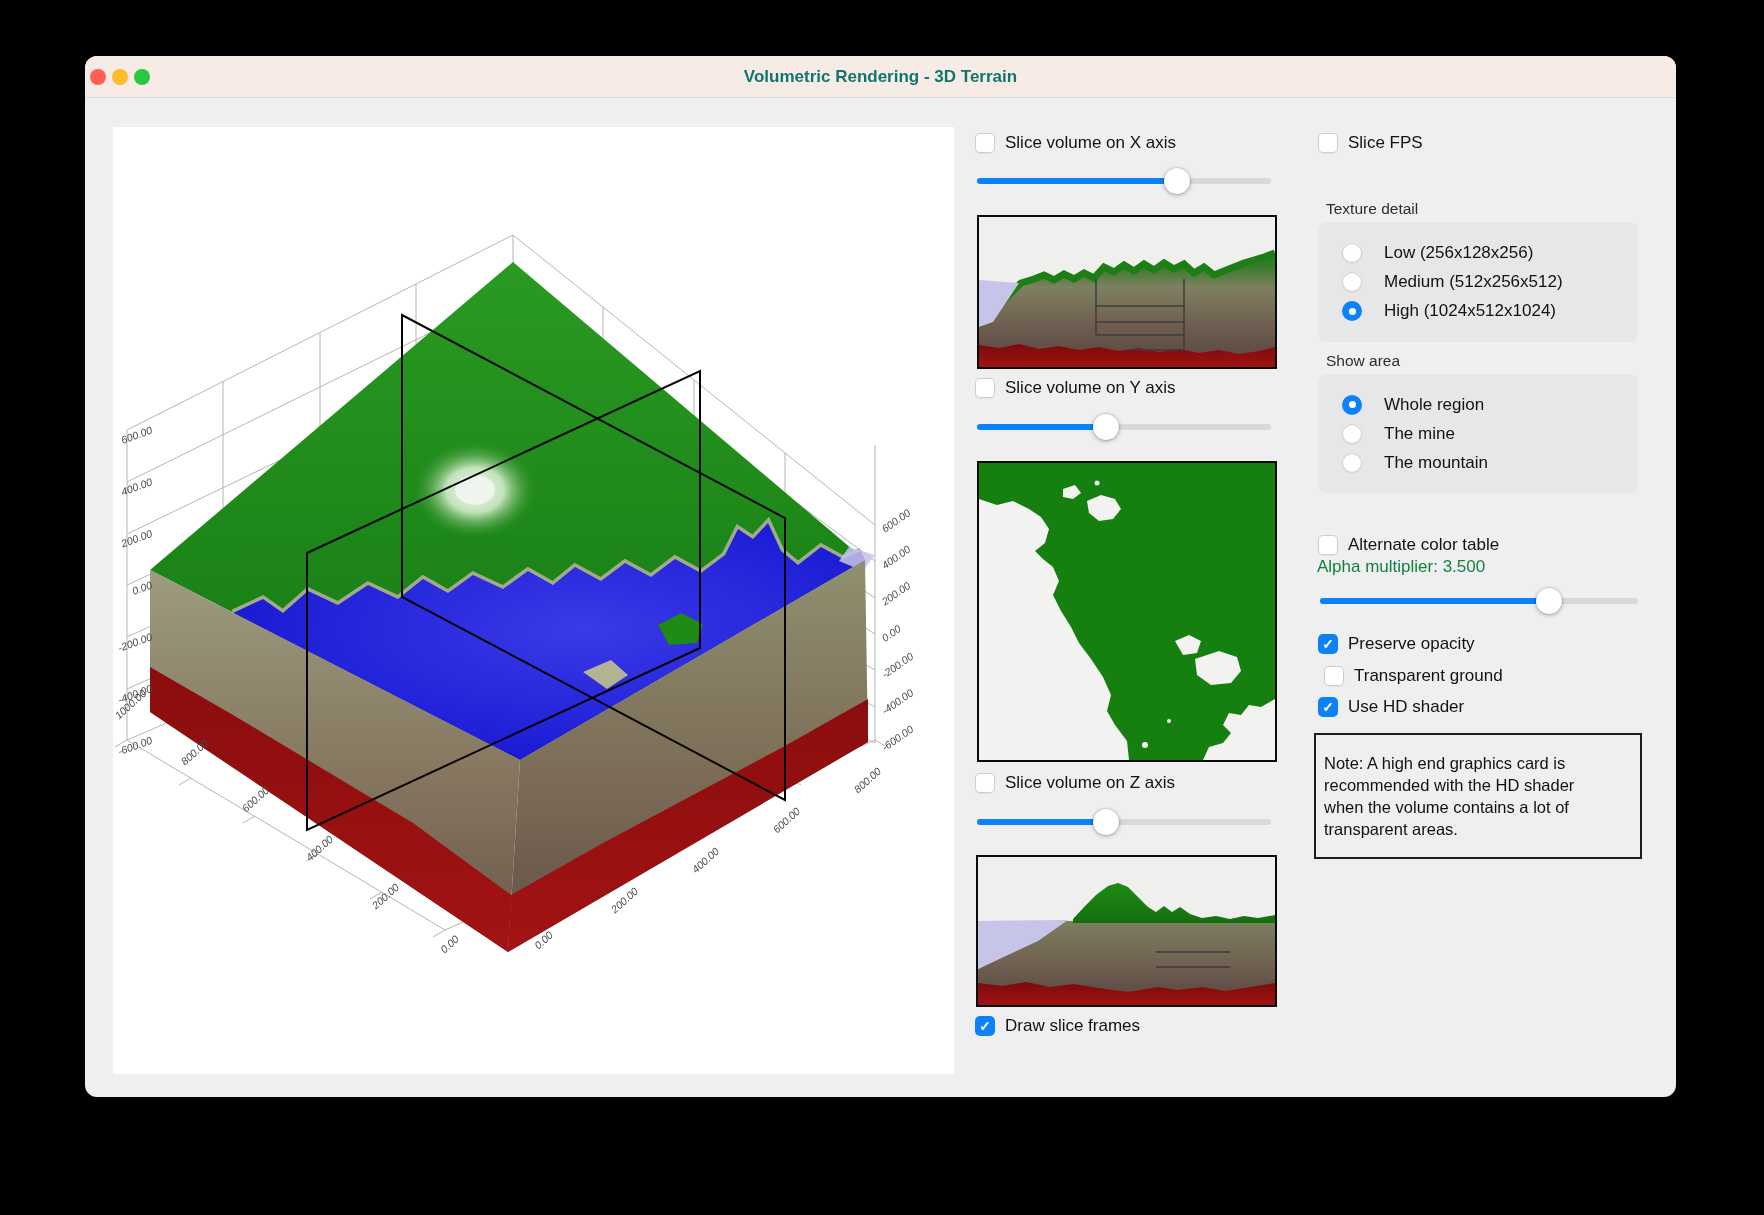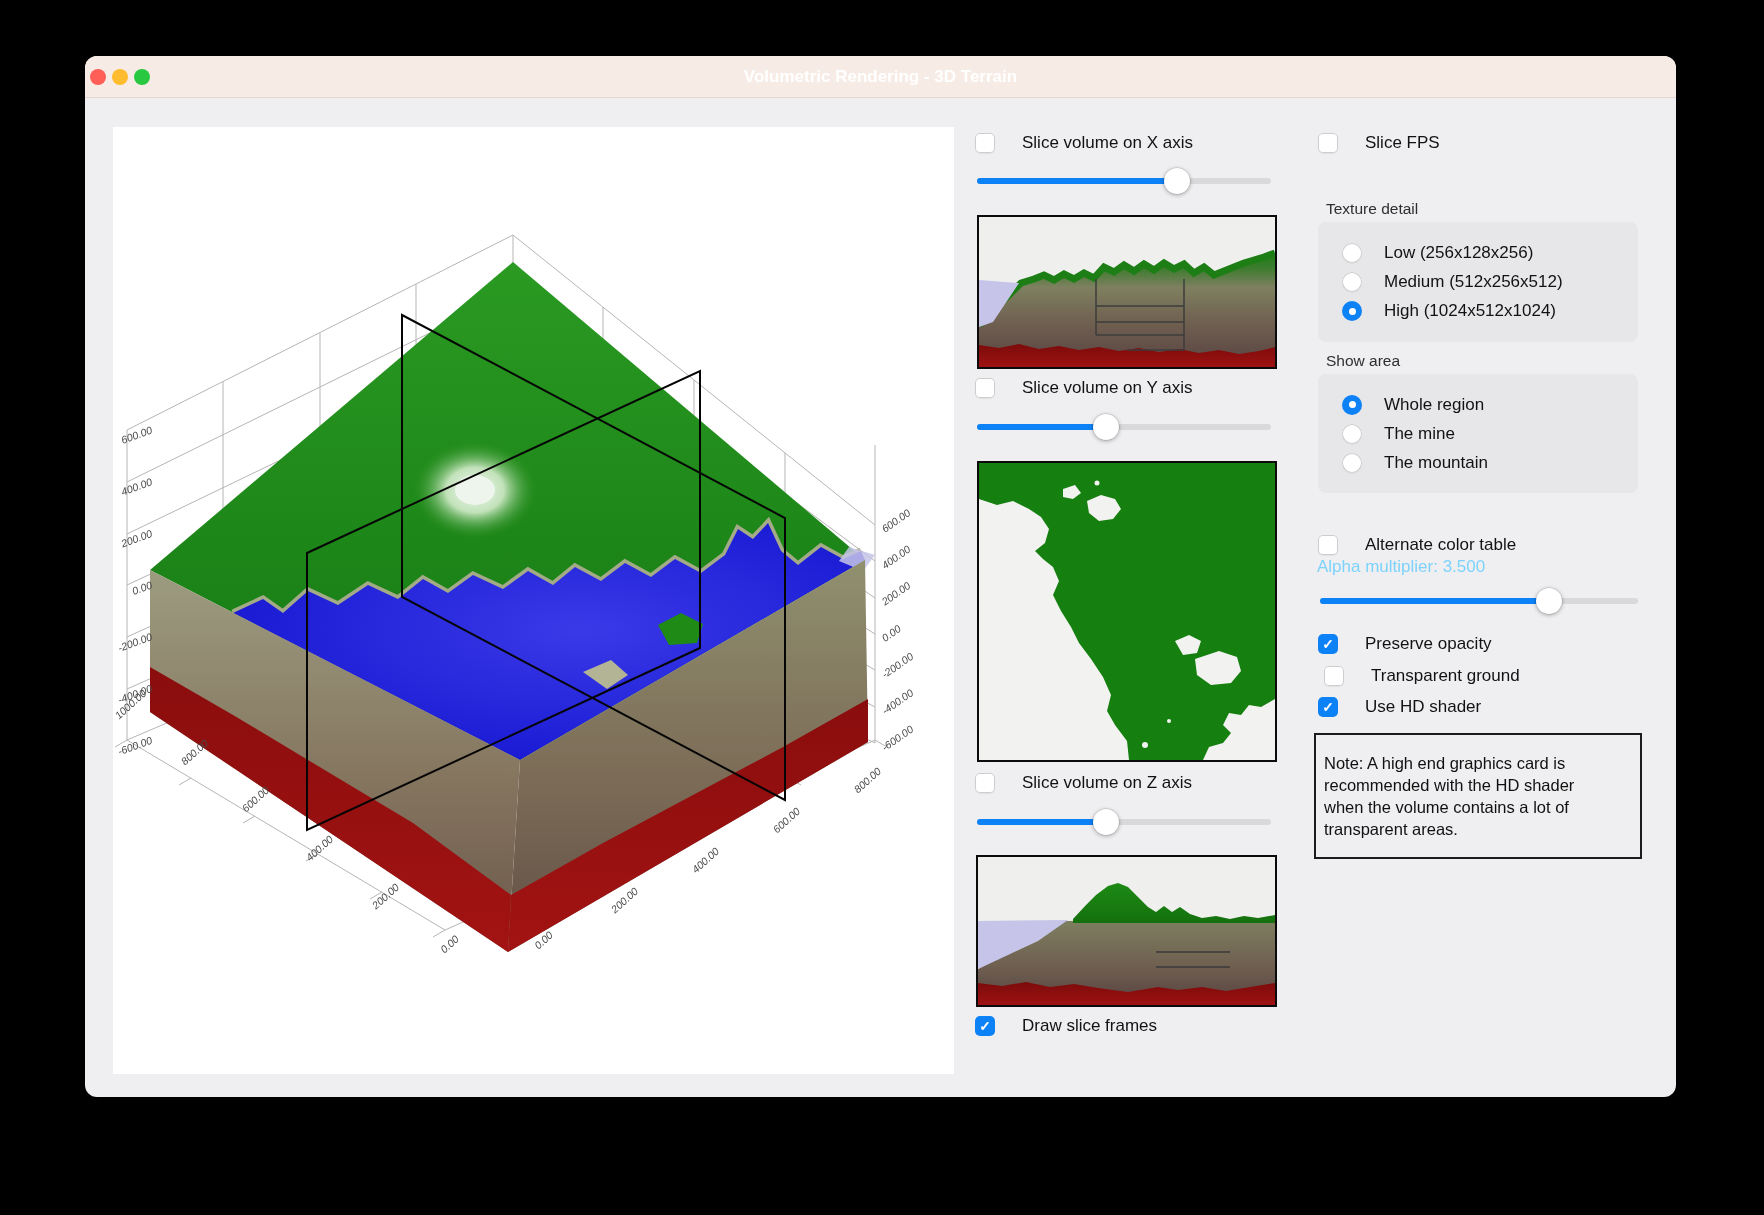--- a/index.html
+++ b/index.html
@@ -3,45 +3,45 @@
 <meta charset="utf-8">
 <style>
   :root{ --accent:#0d82f6; }
   html,body{margin:0;padding:0;background:#000;}
   body{font-family:"Liberation Sans", sans-serif; -webkit-font-smoothing:antialiased;}
   #stage{position:relative;width:1764px;height:1215px;background:#000;overflow:hidden;}
   #window{position:absolute;left:85px;top:56px;width:1591px;height:1041px;background:#efeff1;
           border-radius:12px;box-shadow:0 18px 60px rgba(0,0,0,.6);overflow:hidden;}
   #titlebar{position:absolute;left:0;top:0;width:100%;height:41px;background:#f7ece5;border-bottom:1px solid #e0d8d0;}
   #title{position:absolute;left:0;top:0;width:100%;height:41px;line-height:41px;text-align:center;
-         font-weight:bold;font-size:17px;color:#ffffff;}
+         font-weight:bold;font-size:17px;color:#0f766e;}
   .light{position:absolute;top:69px;width:16px;height:16px;border-radius:50%;}
   .abs{position:absolute;}
-  .row{position:absolute;display:flex;align-items:center;gap:27px;font-size:17px;color:#121214;white-space:nowrap;}
+  .row{position:absolute;display:flex;align-items:center;gap:10px;font-size:17px;color:#121214;white-space:nowrap;}
   .cb{position:relative;flex:0 0 auto;width:20px;height:20px;border-radius:5px;background:#fff;
       box-shadow:inset 0 0 0 1px #cdcdd0, 0 1px 1px rgba(0,0,0,.06);}
   .cb .tick{display:none;position:absolute;left:0;top:0;width:20px;height:20px;line-height:20px;text-align:center;
       color:#fff;font-size:14px;font-weight:bold;}
   .cb.on{background:var(--accent);box-shadow:none;}
   .cb.on .tick{display:block;}
   .slider{position:absolute;height:26px;}
   .slider .track{position:absolute;left:0;right:0;top:10px;height:6px;border-radius:3px;background:#d9d9db;}
   .slider .fill{position:absolute;left:0;top:10px;height:6px;border-radius:3px;background:var(--accent);}
   .slider .thumb{position:absolute;top:0;width:26px;height:26px;border-radius:50%;background:#fff;
       box-shadow:0 0 0 .5px rgba(0,0,0,.14), 0 1px 4px rgba(0,0,0,.32);}
   .preview{position:absolute;border:2px solid #0b0b0b;background:#efefed;}
   .preview svg{display:block;}
   .grouplabel{position:absolute;font-size:15.5px;color:#2e2e31;}
   .panel{position:absolute;background:#e7e7e9;border-radius:8px;display:flex;flex-direction:column;justify-content:center;}
   .rrow{display:flex;align-items:center;gap:22px;height:29px;font-size:17px;color:#121214;padding-left:24px;white-space:nowrap;}
   .radio{flex:0 0 auto;width:20px;height:20px;border-radius:50%;background:#fff;
       box-shadow:inset 0 0 0 1px #cdcdd0, 0 1px 1px rgba(0,0,0,.06);}
   .radio.on{background:var(--accent);box-shadow:none;position:relative;}
   .radio.on::after{content:'';position:absolute;left:6.5px;top:6.5px;width:7px;height:7px;border-radius:50%;background:#fff;}
-  #alpha-label{position:absolute;font-size:17px;color:#7dd3fc;}
+  #alpha-label{position:absolute;font-size:17px;color:#15803d;}
   #note{position:absolute;border:2px solid #1c1c1c;font-size:16.5px;line-height:22px;color:#111;padding:17px 8px;background:transparent;}
   #plot-panel{position:absolute;left:113px;top:127px;width:841px;height:947px;background:#ffffff;}
   text.tick{font-size:10.5px;font-style:italic;fill:#4a4a4a;}
 </style>
 </head>
 <body>
 
 <div id="stage">
   <div id="window">
     <div id="titlebar"></div>

